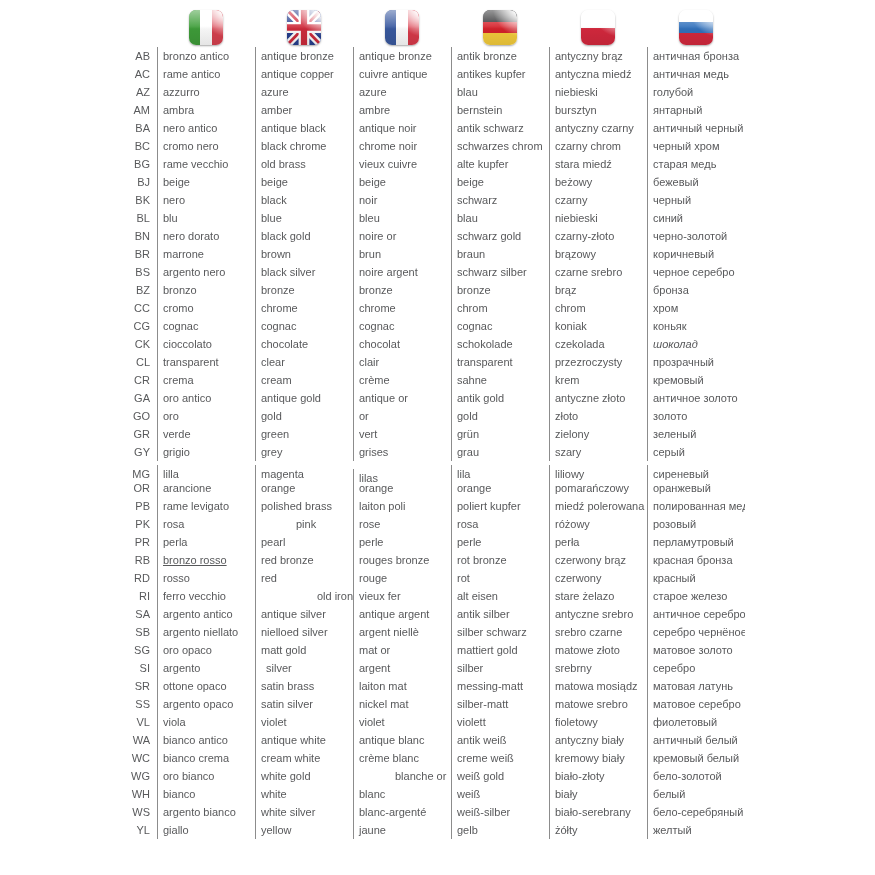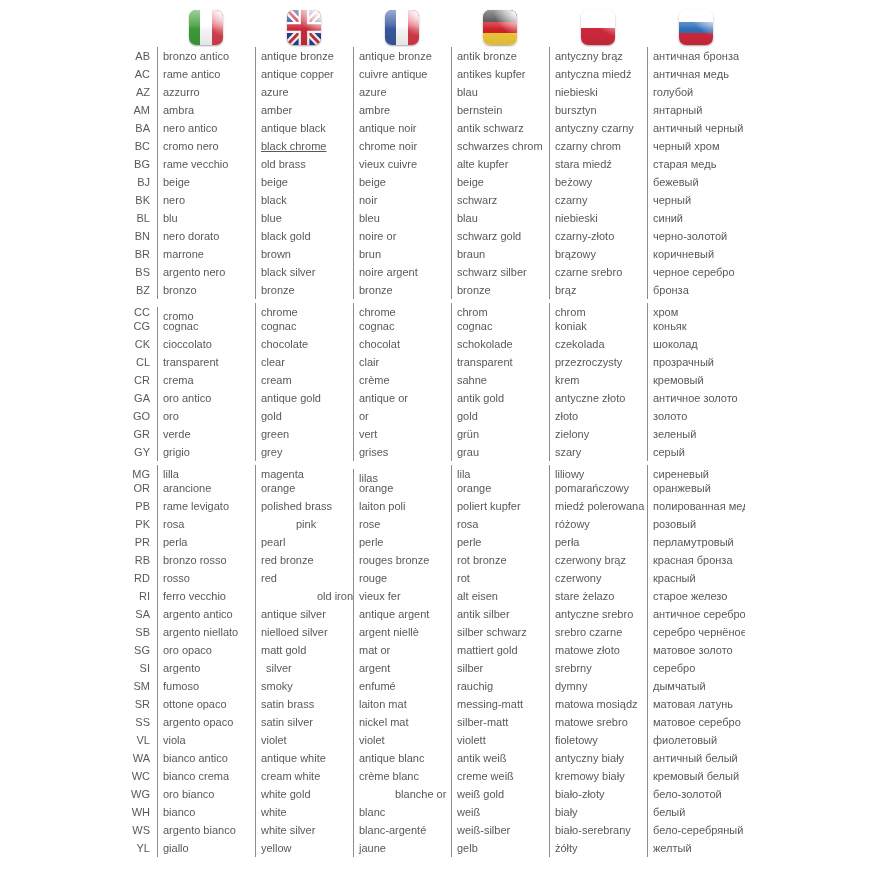--- a/index.html
+++ b/index.html
@@ -161,21 +161,21 @@
           <div class="cell lang" style="color: rgb(88, 89, 91); border-left-color: rgb(140, 140, 140);">nero antico</div>
           <div class="cell lang" style="color: rgb(88, 89, 91); border-left-color: rgb(140, 140, 140);">antique black</div>
           <div class="cell lang" style="color: rgb(88, 89, 91); border-left-color: rgb(140, 140, 140);">antique noir</div>
           <div class="cell lang" style="color: rgb(88, 89, 91); border-left-color: rgb(140, 140, 140);">antik schwarz</div>
           <div class="cell lang" style="color: rgb(88, 89, 91); border-left-color: rgb(140, 140, 140);">antyczny czarny</div>
           <div class="cell lang" style="color: rgb(88, 89, 91); border-left-color: rgb(140, 140, 140);">античный черный</div>
         </div>
         <div class="row">
           <div class="cell code" style="color: rgb(88, 89, 91);">BC</div>
           <div class="cell lang" style="color: rgb(88, 89, 91); border-left-color: rgb(140, 140, 140);">cromo nero</div>
-          <div class="cell lang" style="color: rgb(88, 89, 91); border-left-color: rgb(140, 140, 140); text-decoration: underline;">black chrome</div>
+          <div class="cell lang" style="color: rgb(88, 89, 91); border-left-color: rgb(140, 140, 140);">black chrome</div>
           <div class="cell lang" style="color: rgb(88, 89, 91); border-left-color: rgb(140, 140, 140);">chrome noir</div>
           <div class="cell lang" style="color: rgb(88, 89, 91); border-left-color: rgb(140, 140, 140);">schwarzes chrom</div>
           <div class="cell lang" style="color: rgb(88, 89, 91); border-left-color: rgb(140, 140, 140);">czarny chrom</div>
           <div class="cell lang" style="color: rgb(88, 89, 91); border-left-color: rgb(140, 140, 140);">черный хром</div>
         </div>
         <div class="row">
           <div class="cell code" style="color: rgb(88, 89, 91);">BG</div>
           <div class="cell lang" style="color: rgb(88, 89, 91); border-left-color: rgb(140, 140, 140);">rame vecchio</div>
           <div class="cell lang" style="color: rgb(88, 89, 91); border-left-color: rgb(140, 140, 140);">old brass</div>
           <div class="cell lang" style="color: rgb(88, 89, 91); border-left-color: rgb(140, 140, 140);">vieux cuivre</div>
@@ -241,21 +241,21 @@
           <div class="cell code" style="color: rgb(88, 89, 91);">BZ</div>
           <div class="cell lang" style="color: rgb(88, 89, 91); border-left-color: rgb(140, 140, 140);">bronzo</div>
           <div class="cell lang" style="color: rgb(88, 89, 91); border-left-color: rgb(140, 140, 140);">bronze</div>
           <div class="cell lang" style="color: rgb(88, 89, 91); border-left-color: rgb(140, 140, 140);">bronze</div>
           <div class="cell lang" style="color: rgb(88, 89, 91); border-left-color: rgb(140, 140, 140);">bronze</div>
           <div class="cell lang" style="color: rgb(88, 89, 91); border-left-color: rgb(140, 140, 140);">brąz</div>
           <div class="cell lang" style="color: rgb(88, 89, 91); border-left-color: rgb(140, 140, 140);">бронза</div>
         </div>
         <div class="row">
           <div class="cell code" style="color: rgb(88, 89, 91);">CC</div>
-          <div class="cell lang" style="color: rgb(88, 89, 91); border-left-color: rgb(140, 140, 140); margin-top: 8px;">cromo</div>
+          <div class="cell lang" style="color: rgb(88, 89, 91); border-left-color: rgb(140, 140, 140);">cromo</div>
           <div class="cell lang" style="color: rgb(88, 89, 91); border-left-color: rgb(140, 140, 140);">chrome</div>
           <div class="cell lang" style="color: rgb(88, 89, 91); border-left-color: rgb(140, 140, 140);">chrome</div>
           <div class="cell lang" style="color: rgb(88, 89, 91); border-left-color: rgb(140, 140, 140);">chrom</div>
           <div class="cell lang" style="color: rgb(88, 89, 91); border-left-color: rgb(140, 140, 140);">chrom</div>
           <div class="cell lang" style="color: rgb(88, 89, 91); border-left-color: rgb(140, 140, 140);">хром</div>
         </div>
         <div class="row">
           <div class="cell code" style="color: rgb(88, 89, 91);">CG</div>
           <div class="cell lang" style="color: rgb(88, 89, 91); border-left-color: rgb(140, 140, 140);">cognac</div>
           <div class="cell lang" style="color: rgb(88, 89, 91); border-left-color: rgb(140, 140, 140);">cognac</div>
@@ -264,21 +264,21 @@
           <div class="cell lang" style="color: rgb(88, 89, 91); border-left-color: rgb(140, 140, 140);">koniak</div>
           <div class="cell lang" style="color: rgb(88, 89, 91); border-left-color: rgb(140, 140, 140);">коньяк</div>
         </div>
         <div class="row">
           <div class="cell code" style="color: rgb(88, 89, 91);">CK</div>
           <div class="cell lang" style="color: rgb(88, 89, 91); border-left-color: rgb(140, 140, 140);">cioccolato</div>
           <div class="cell lang" style="color: rgb(88, 89, 91); border-left-color: rgb(140, 140, 140);">chocolate</div>
           <div class="cell lang" style="color: rgb(88, 89, 91); border-left-color: rgb(140, 140, 140);">chocolat</div>
           <div class="cell lang" style="color: rgb(88, 89, 91); border-left-color: rgb(140, 140, 140);">schokolade</div>
           <div class="cell lang" style="color: rgb(88, 89, 91); border-left-color: rgb(140, 140, 140);">czekolada</div>
-          <div class="cell lang" style="color: rgb(88, 89, 91); border-left-color: rgb(140, 140, 140);">шоколад</div>
+          <div class="cell lang" style="color: rgb(88, 89, 91); border-left-color: rgb(140, 140, 140); font-style: italic;">шоколад</div>
         </div>
         <div class="row">
           <div class="cell code" style="color: rgb(88, 89, 91);">CL</div>
           <div class="cell lang" style="color: rgb(88, 89, 91); border-left-color: rgb(140, 140, 140);">transparent</div>
           <div class="cell lang" style="color: rgb(88, 89, 91); border-left-color: rgb(140, 140, 140);">clear</div>
           <div class="cell lang" style="color: rgb(88, 89, 91); border-left-color: rgb(140, 140, 140);">clair</div>
           <div class="cell lang" style="color: rgb(88, 89, 91); border-left-color: rgb(140, 140, 140);">transparent</div>
           <div class="cell lang" style="color: rgb(88, 89, 91); border-left-color: rgb(140, 140, 140);">przezroczysty</div>
           <div class="cell lang" style="color: rgb(88, 89, 91); border-left-color: rgb(140, 140, 140);">прозрачный</div>
         </div>
@@ -367,21 +367,21 @@
           <div class="cell code" style="color: rgb(88, 89, 91);">PR</div>
           <div class="cell lang" style="color: rgb(88, 89, 91); border-left-color: rgb(140, 140, 140);">perla</div>
           <div class="cell lang" style="color: rgb(88, 89, 91); border-left-color: rgb(140, 140, 140);">pearl</div>
           <div class="cell lang" style="color: rgb(88, 89, 91); border-left-color: rgb(140, 140, 140);">perle</div>
           <div class="cell lang" style="color: rgb(88, 89, 91); border-left-color: rgb(140, 140, 140);">perle</div>
           <div class="cell lang" style="color: rgb(88, 89, 91); border-left-color: rgb(140, 140, 140);">perła</div>
           <div class="cell lang" style="color: rgb(88, 89, 91); border-left-color: rgb(140, 140, 140);">перламутровый</div>
         </div>
         <div class="row">
           <div class="cell code" style="color: rgb(88, 89, 91);">RB</div>
-          <div class="cell lang" style="color: rgb(88, 89, 91); border-left-color: rgb(140, 140, 140);">bronzo rosso</div>
+          <div class="cell lang" style="color: rgb(88, 89, 91); border-left-color: rgb(140, 140, 140); text-decoration: underline;">bronzo rosso</div>
           <div class="cell lang" style="color: rgb(88, 89, 91); border-left-color: rgb(140, 140, 140);">red bronze</div>
           <div class="cell lang" style="color: rgb(88, 89, 91); border-left-color: rgb(140, 140, 140);">rouges bronze</div>
           <div class="cell lang" style="color: rgb(88, 89, 91); border-left-color: rgb(140, 140, 140);">rot bronze</div>
           <div class="cell lang" style="color: rgb(88, 89, 91); border-left-color: rgb(140, 140, 140);">czerwony brąz</div>
           <div class="cell lang" style="color: rgb(88, 89, 91); border-left-color: rgb(140, 140, 140);">красная бронза</div>
         </div>
         <div class="row">
           <div class="cell code" style="color: rgb(88, 89, 91);">RD</div>
           <div class="cell lang" style="color: rgb(88, 89, 91); border-left-color: rgb(140, 140, 140);">rosso</div>
           <div class="cell lang" style="color: rgb(88, 89, 91); border-left-color: rgb(140, 140, 140);">red</div>
@@ -429,29 +429,20 @@
         <div class="row">
           <div class="cell code" style="color: rgb(88, 89, 91);">SI</div>
           <div class="cell lang" style="color: rgb(88, 89, 91); border-left-color: rgb(140, 140, 140);">argento</div>
           <div class="cell lang" style="color: rgb(88, 89, 91); border-left-color: rgb(140, 140, 140); padding-left: 10px;">silver</div>
           <div class="cell lang" style="color: rgb(88, 89, 91); border-left-color: rgb(140, 140, 140);">argent</div>
           <div class="cell lang" style="color: rgb(88, 89, 91); border-left-color: rgb(140, 140, 140);">silber</div>
           <div class="cell lang" style="color: rgb(88, 89, 91); border-left-color: rgb(140, 140, 140);">srebrny</div>
           <div class="cell lang" style="color: rgb(88, 89, 91); border-left-color: rgb(140, 140, 140);">серебро</div>
         </div>
         <div class="row">
-          <div class="cell code" style="color: rgb(88, 89, 91);">SM</div>
-          <div class="cell lang" style="color: rgb(88, 89, 91); border-left-color: rgb(140, 140, 140);">fumoso</div>
-          <div class="cell lang" style="color: rgb(88, 89, 91); border-left-color: rgb(140, 140, 140);">smoky</div>
-          <div class="cell lang" style="color: rgb(88, 89, 91); border-left-color: rgb(140, 140, 140);">enfumé</div>
-          <div class="cell lang" style="color: rgb(88, 89, 91); border-left-color: rgb(140, 140, 140);">rauchig</div>
-          <div class="cell lang" style="color: rgb(88, 89, 91); border-left-color: rgb(140, 140, 140);">dymny</div>
-          <div class="cell lang" style="color: rgb(88, 89, 91); border-left-color: rgb(140, 140, 140);">дымчатый</div>
-        </div>
-        <div class="row">
           <div class="cell code" style="color: rgb(88, 89, 91);">SR</div>
           <div class="cell lang" style="color: rgb(88, 89, 91); border-left-color: rgb(140, 140, 140);">ottone opaco</div>
           <div class="cell lang" style="color: rgb(88, 89, 91); border-left-color: rgb(140, 140, 140);">satin brass</div>
           <div class="cell lang" style="color: rgb(88, 89, 91); border-left-color: rgb(140, 140, 140);">laiton mat</div>
           <div class="cell lang" style="color: rgb(88, 89, 91); border-left-color: rgb(140, 140, 140);">messing-matt</div>
           <div class="cell lang" style="color: rgb(88, 89, 91); border-left-color: rgb(140, 140, 140);">matowa mosiądz</div>
           <div class="cell lang" style="color: rgb(88, 89, 91); border-left-color: rgb(140, 140, 140);">матовая латунь</div>
         </div>
         <div class="row">
           <div class="cell code" style="color: rgb(88, 89, 91);">SS</div>

